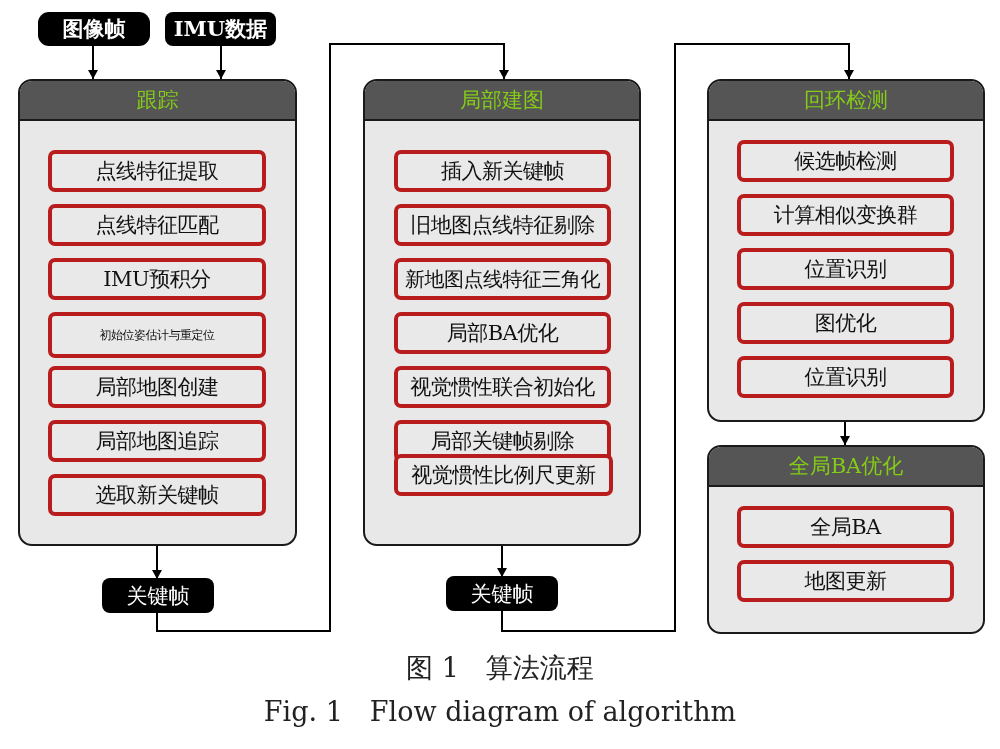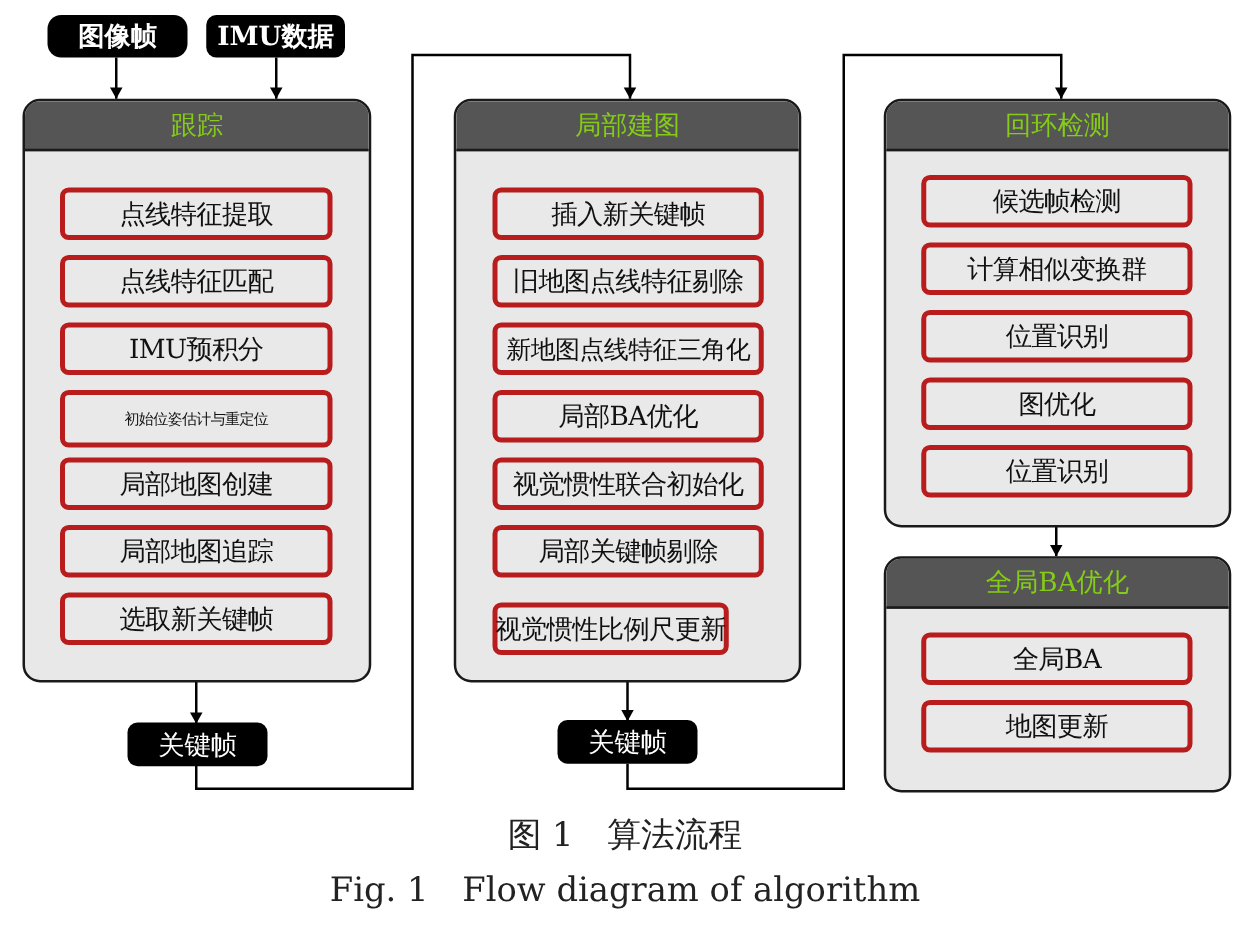--- a/index.html
+++ b/index.html
@@ -74,21 +74,21 @@
   <div class="panel-head" style="height:40px;">
     <span>局部建图</span>
   </div>
 </div>
 <div class="step" style="left:394px;top:150px;width:217px;height:42px;">插入新关键帧</div>
 <div class="step" style="left:394px;top:204px;width:217px;height:42px;">旧地图点线特征剔除</div>
 <div class="step" style="left:394px;top:258px;width:217px;height:42px;font-size:20px;">新地图点线特征三角化</div>
 <div class="step" style="left:394px;top:312px;width:217px;height:42px;">局部BA优化</div>
 <div class="step" style="left:394px;top:366px;width:217px;height:42px;">视觉惯性联合初始化</div>
 <div class="step" style="left:394px;top:420px;width:217px;height:42px;">局部关键帧剔除</div>
-<div class="step" style="left:394px;top:482px;width:189px;height:42px;">视觉惯性比例尺更新</div>
+<div class="step" style="left:394px;top:454px;width:219px;height:42px;">视觉惯性比例尺更新</div>
 
 <div class="panel" style="left:707px;top:79px;width:278px;height:343px;">
   <div class="panel-head" style="height:40px;text-align:right;">
     <span>回环检测</span>
   </div>
 </div>
 <div class="step" style="left:737px;top:140px;width:217px;height:42px;">候选帧检测</div>
 <div class="step" style="left:737px;top:194px;width:217px;height:42px;">计算相似变换群</div>
 <div class="step" style="left:737px;top:248px;width:217px;height:42px;">位置识别</div>
 <div class="step" style="left:737px;top:302px;width:217px;height:42px;">图优化</div>

